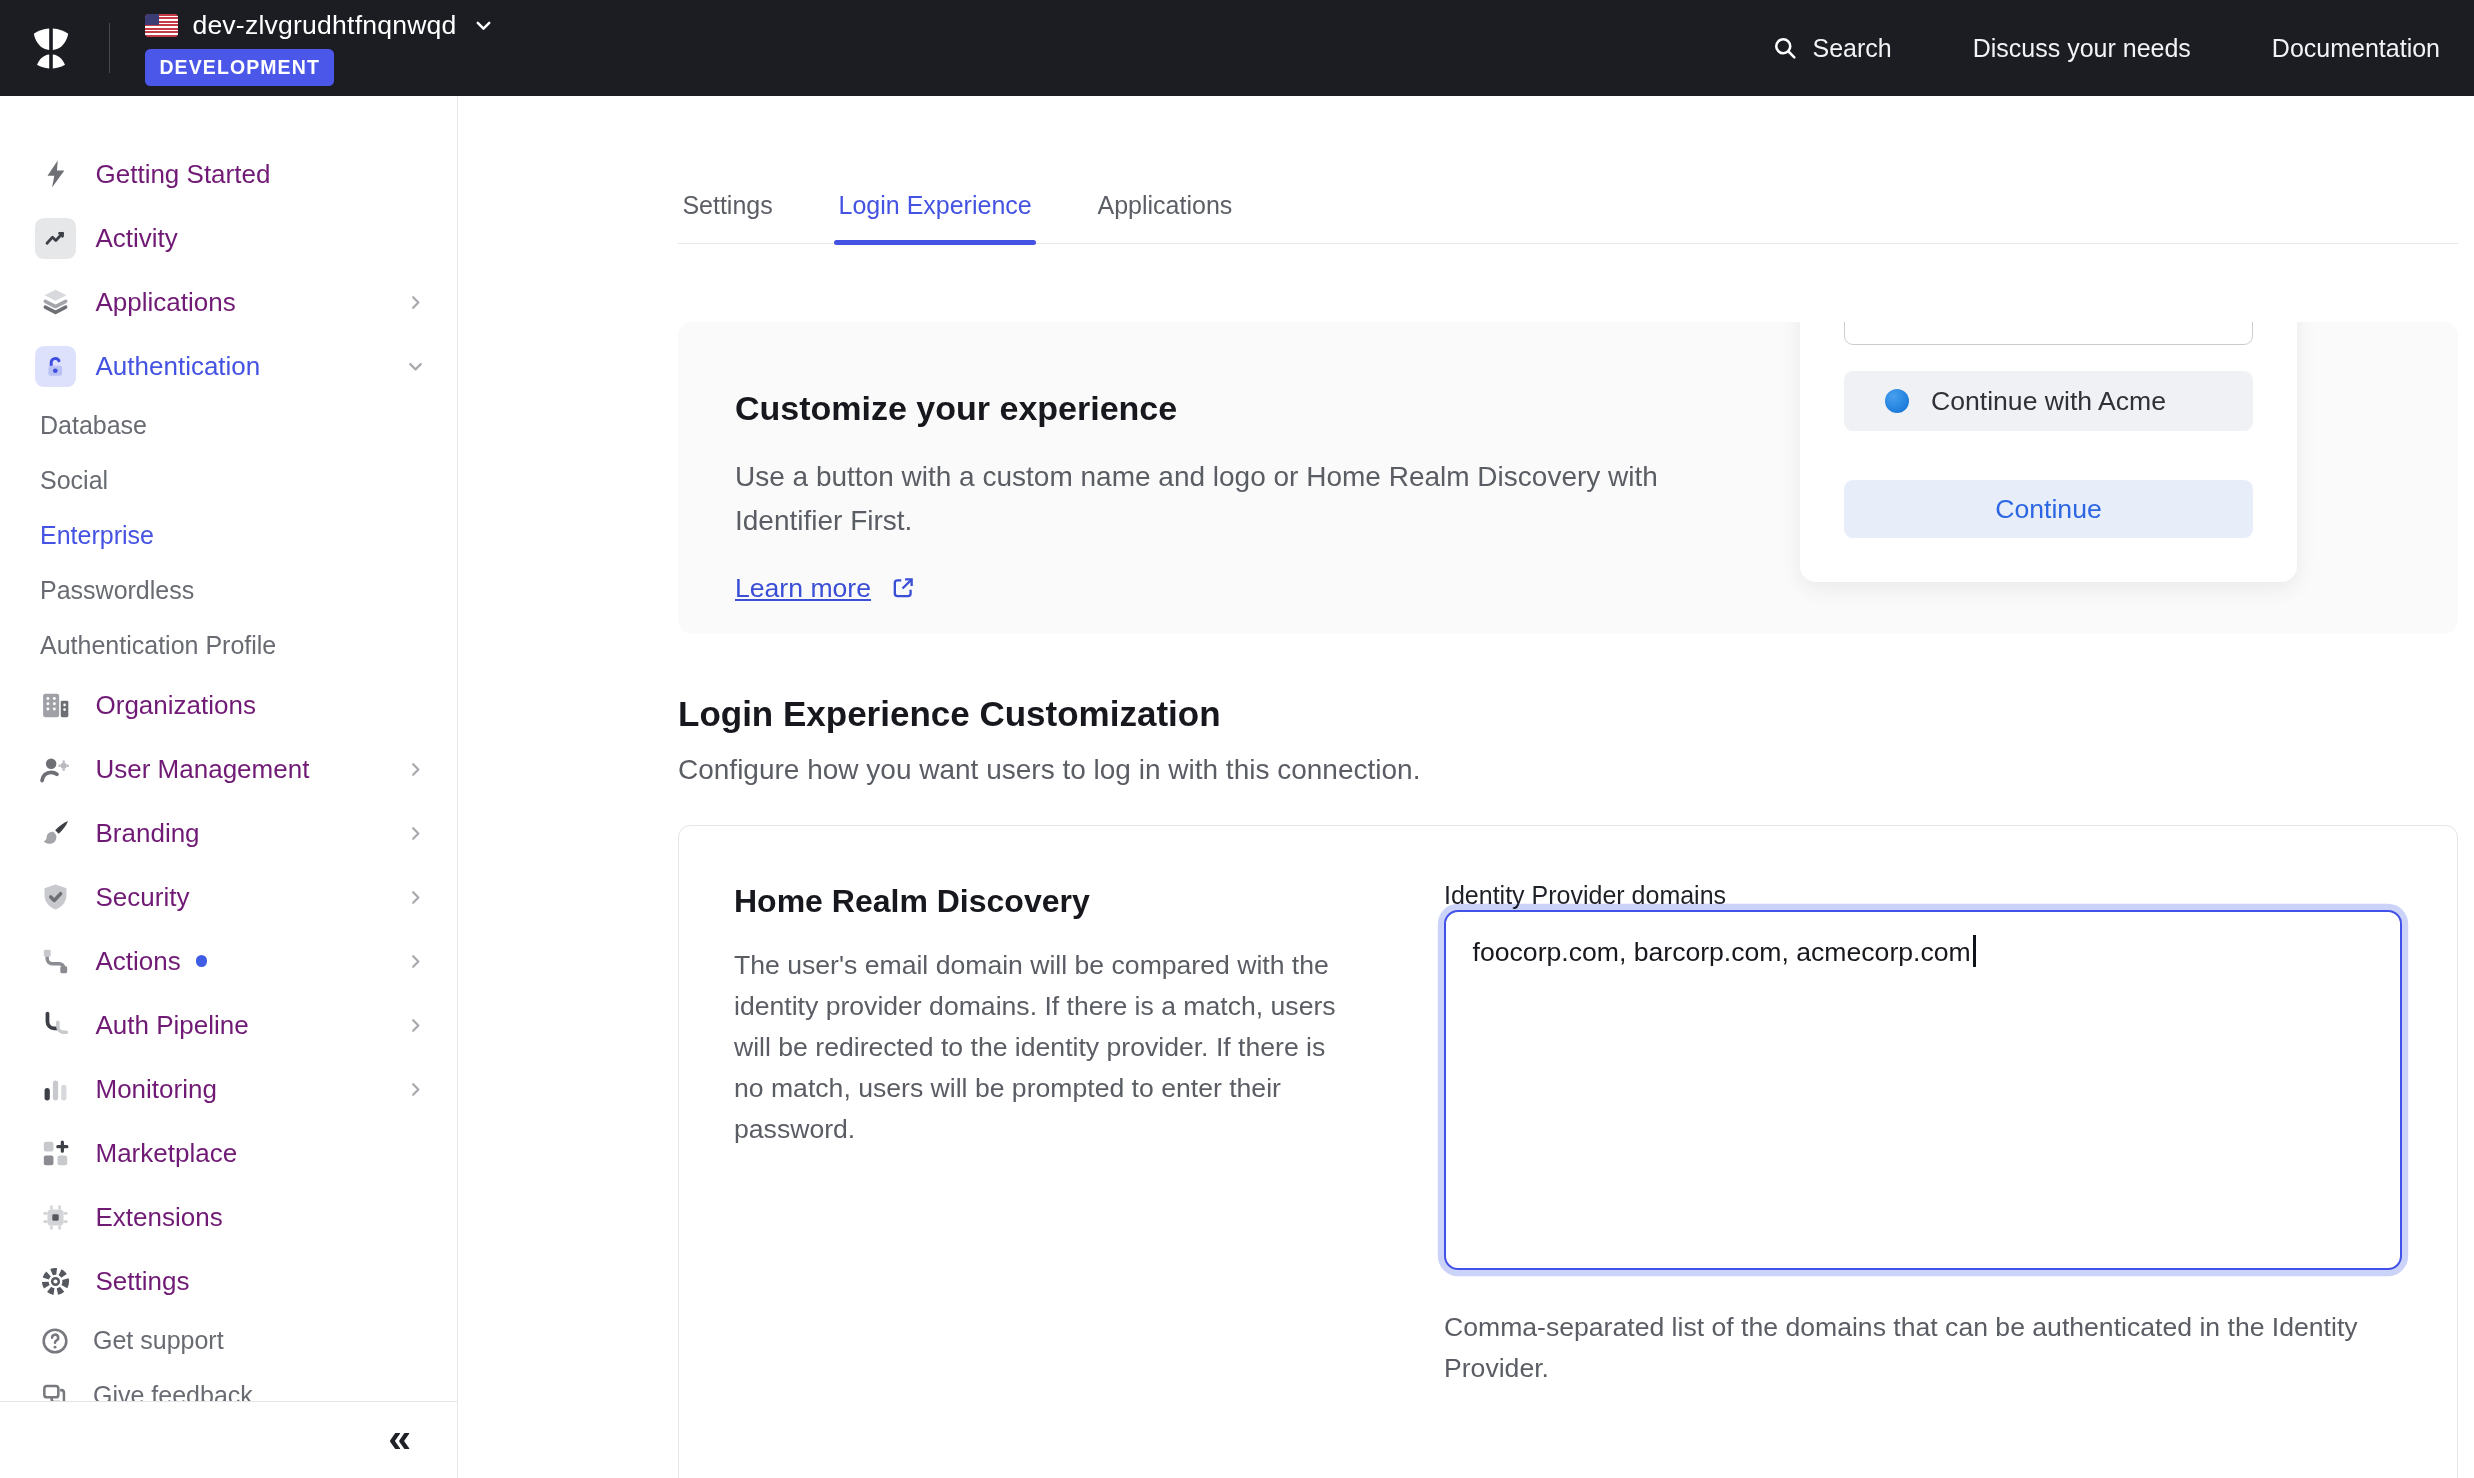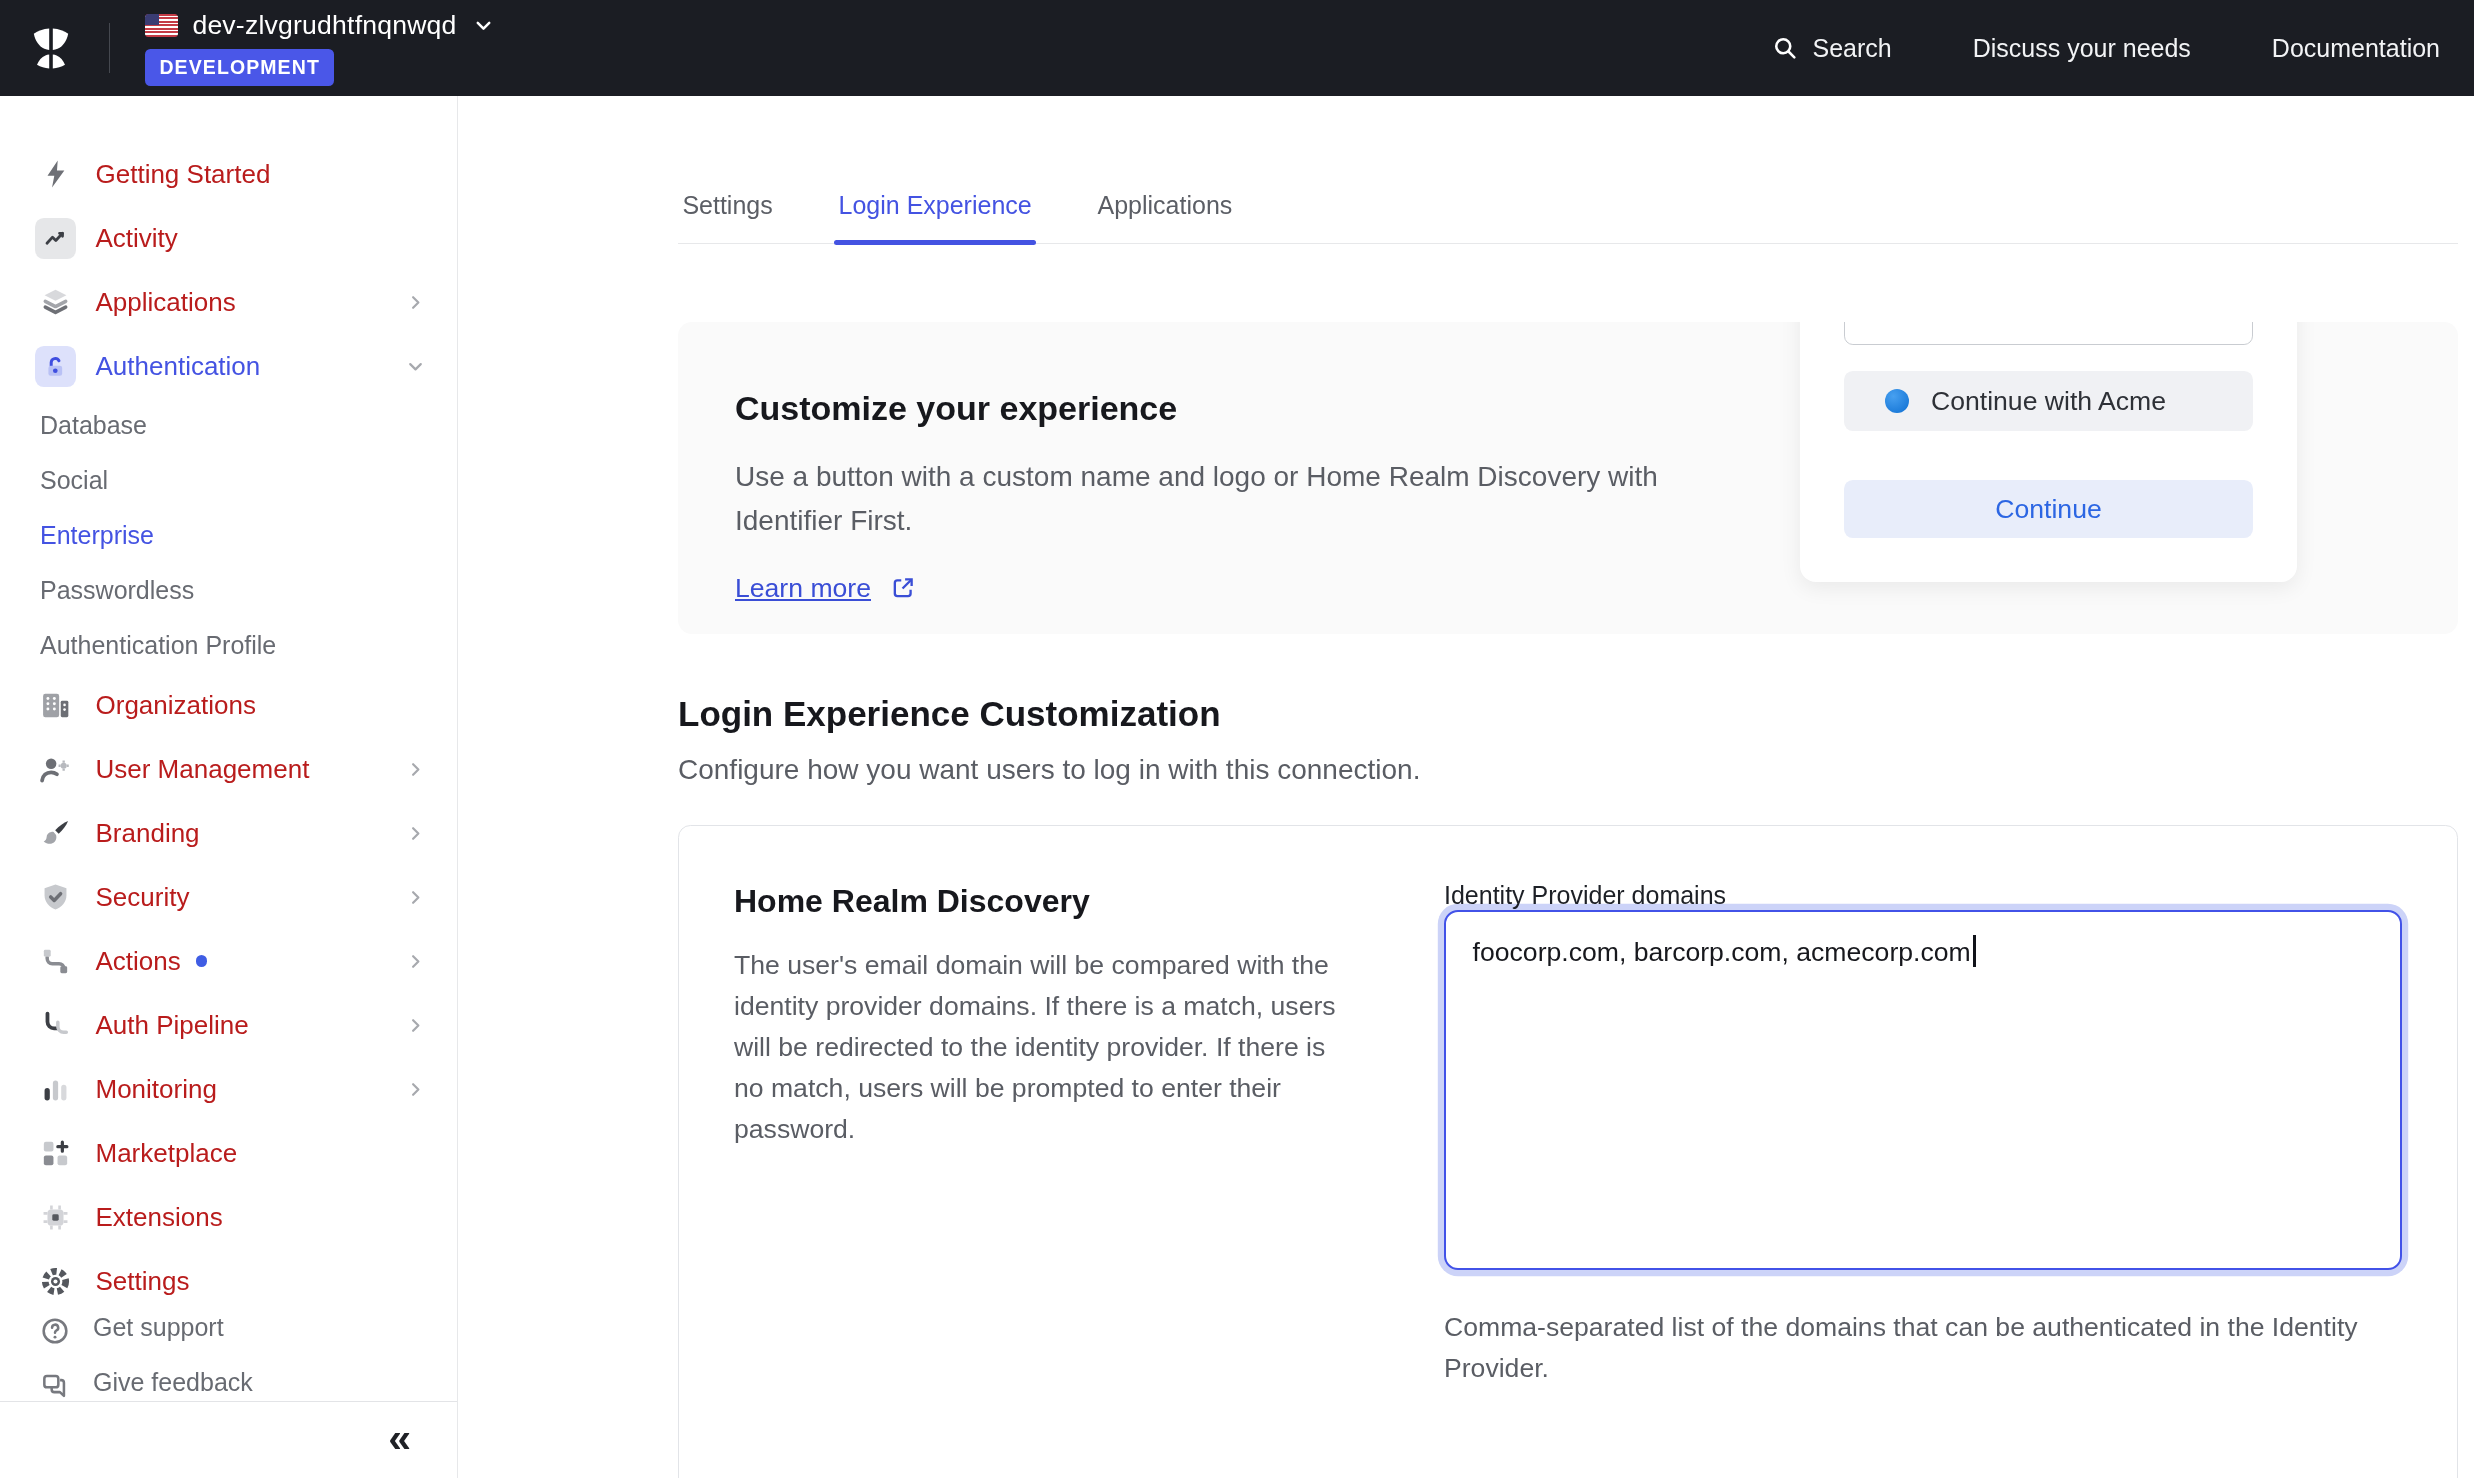--- a/index.html
+++ b/index.html
@@ -20,27 +20,27 @@
          letter-spacing:1.1px;padding:7px 14px;border-radius:5.3px;}
   .tb-right{margin-left:auto;display:flex;gap:81px;padding-right:35px;}
   .tb-item{display:flex;align-items:center;gap:13.3px;color:#f2f3f5;font-size:25px;cursor:pointer;}
   
   .sidebar{position:absolute;left:0;top:96px;bottom:0;width:457px;background:#fff;border-right:0.9px solid #e7e8ea;}
   .nav{padding-top:46px;}
   .nav-item{display:flex;align-items:center;height:64px;padding:0 30px 0 35px;cursor:pointer;}
   .nico{width:41px;height:41px;display:flex;align-items:center;justify-content:center;flex:0 0 auto;}
   .nico.boxed{background:#e6e7e9;border-radius:8.9px;}
   .nico.boxed-blue{background:#dde1fb;border-radius:8.9px;}
-  .nlabel{margin-left:19.5px;font-size:26px;font-weight:500;color:#b91c1c;}
+  .nlabel{margin-left:19.5px;font-size:26px;font-weight:500;color:#701a75;}
   .nav-item.active .nlabel{color:#4453e2;}
   .nchev{margin-left:auto;display:flex;align-items:center;}
   .dot{width:11.5px;height:11.5px;border-radius:50%;background:#3f5de4;margin-left:15px;}
   .nav-sub{display:flex;align-items:center;height:55px;padding-left:40px;font-size:25px;color:#686b72;cursor:pointer;}
   .nav-sub.active{color:#4453e2;}
-  .nav-support{display:flex;height:55px;padding-left:37px;color:#686b72;font-size:25px;cursor:pointer;}
+  .nav-support{display:flex;align-items:center;height:55px;padding-left:37px;color:#686b72;font-size:25px;cursor:pointer;}
   .nav-support .nico{width:35px;height:35px;}
   .nav-support .nlabel2{margin-left:21px;}
   .sb-footer{position:absolute;left:0;right:0;bottom:0;height:76px;background:#fff;border-top:0.9px solid #e3e4e7;}
   .collapse-btn{position:absolute;right:46px;top:50%;transform:translateY(-54%);font-size:41px;font-weight:600;
                 color:#1f2126;cursor:pointer;line-height:1;}
   
   .main{position:absolute;left:457px;top:96px;right:0;bottom:0;}
   .content{padding-left:221px;width:1780px;}
   .tabs{display:flex;gap:57px;margin-top:95px;border-bottom:0.9px solid #e7e8ea;}
   .tab{font-size:25px;font-weight:500;color:#5b5e65;padding:0 4.4px 23px 4.4px;position:relative;cursor:pointer;}

